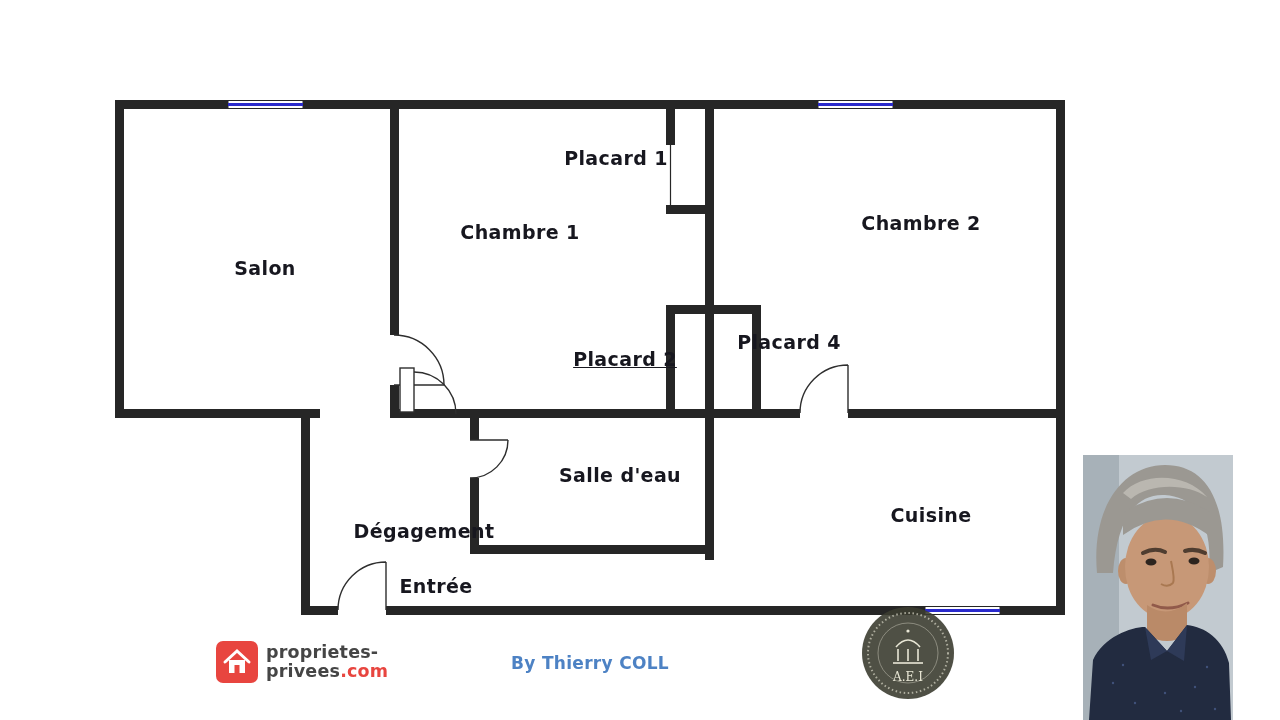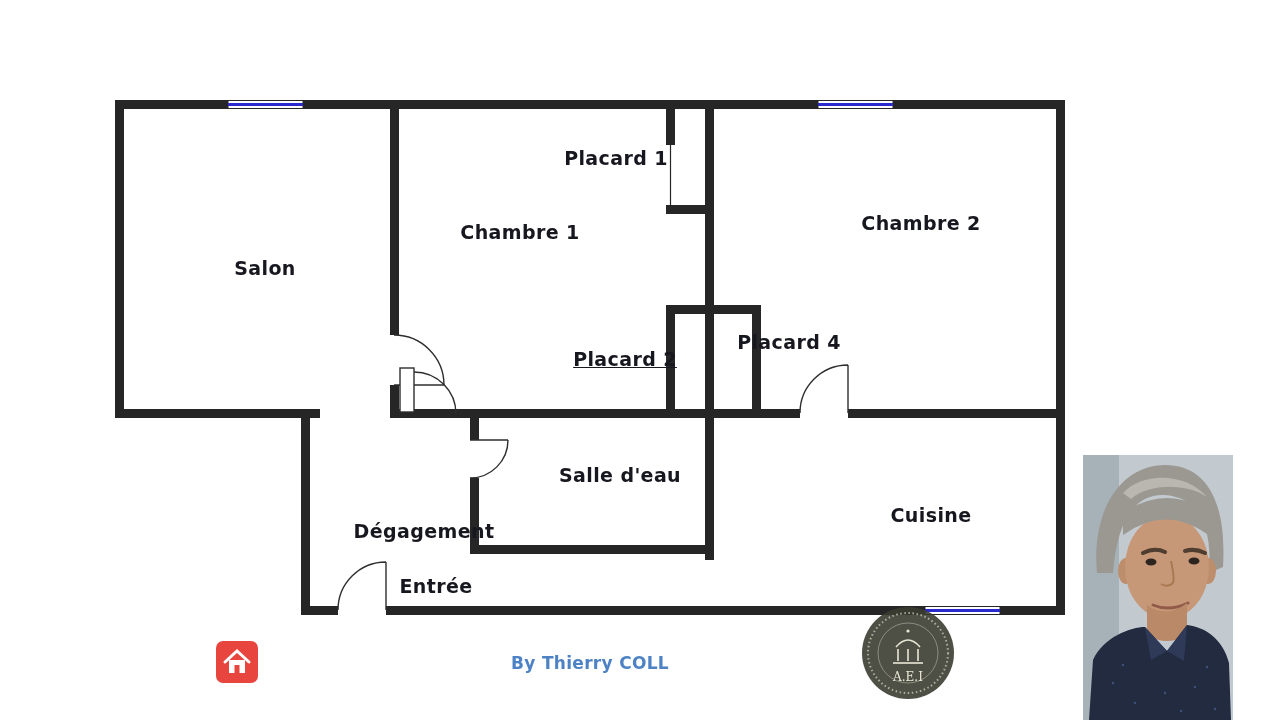--- a/index.html
+++ b/index.html
@@ -95,20 +95,26 @@
   <div class="room-label" style="left:931px; top:515px;">Cuisine</div>
   <div class="room-label" style="left:436px; top:586px;">Entrée</div>
 
   <div class="logo">
     <svg width="42" height="42" viewBox="0 0 42 42">
       <rect x="0" y="0" width="42" height="42" rx="7" fill="#e8453f"></rect>
       <path d="M9 21 L21 10 L33 21" stroke="#ffffff" stroke-width="3" fill="none" stroke-linecap="round"></path>
       <rect x="13" y="19" width="16" height="13" fill="#ffffff"></rect>
       <rect x="18.5" y="24" width="5" height="8" fill="#e8453f"></rect>
     </svg>
+    <div class="logo-text">
+      <div><span>proprietes-</span></div>
+      <div>
+        <span>privees</span><span class="logo-com">.com</span>
+      </div>
+    </div>
   </div>
 
   <div class="byline">By Thierry COLL</div>
 
   <svg class="seal" width="96" height="96" viewBox="0 0 96 96">
     <circle cx="48" cy="48" r="46" fill="#3c3d31" opacity="0.9"></circle>
     <circle cx="48" cy="48" r="40" fill="none" stroke="#cfcdbd" stroke-width="2" stroke-dasharray="1.5 2.6" opacity="0.75"></circle>
     <circle cx="48" cy="48" r="30" fill="none" stroke="#cfcdbd" stroke-width="0.8" opacity="0.6"></circle>
     <g stroke="#e9e7d6" stroke-width="1.6" fill="none">
       <circle cx="48" cy="26" r="1.6" fill="#e9e7d6" stroke="none"></circle>

